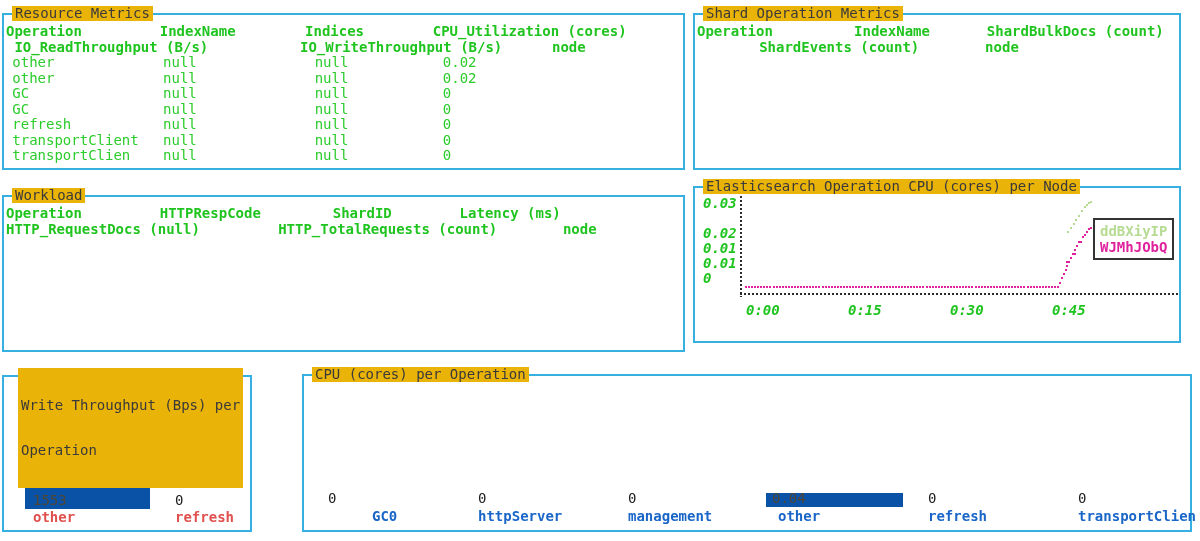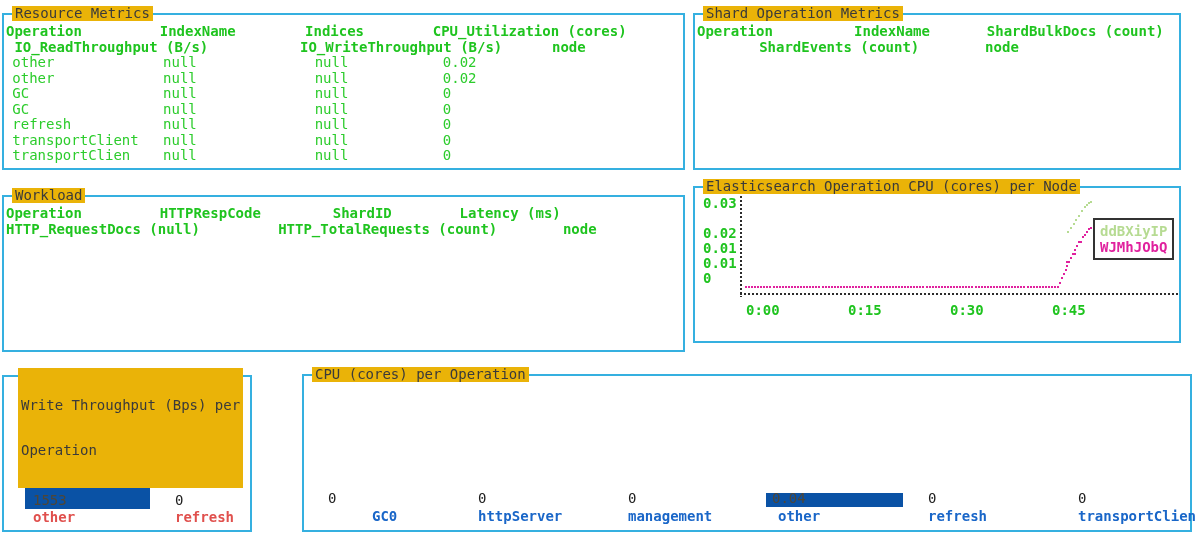--- a/index.html
+++ b/index.html
@@ -5,21 +5,21 @@
   html,body{margin:0;padding:0;background:#ffffff;}
   body{width:1200px;height:541px;font-family:"DejaVu Sans Mono","Liberation Mono",monospace;}
   .screen{position:relative;width:1200px;height:541px;overflow:hidden;font-size:14px;line-height:15.5px;background:#fff;}
   .panel{position:absolute;border:2px solid var(--panel-border,#35b0e0);box-sizing:border-box;background:#fff;}
   .panel-title{position:absolute;top:-9px;left:8px;background:#eab308;padding:0 3px;color:var(--title-text,#3a3a3a);white-space:pre;z-index:5;line-height:15px;}
   .panel-title.two-line{left:14px;}
   .panel-title.two-line div{white-space:pre;}
   .cell{position:absolute;white-space:pre;}
   .hdr{color:var(--header-green,#1fc41f);font-weight:bold;}
   .row{color:var(--row-green,#2ccc2c);}
-  .ytick,.xtick{position:absolute;color:var(--header-green,#1fc41f);font-weight:bold;white-space:pre;}
+  .ytick,.xtick{position:absolute;color:var(--header-green,#1fc41f);font-weight:bold;white-space:pre;font-style:italic;}
   .axis-x{position:absolute;height:2px;background:repeating-linear-gradient(90deg,var(--axis-black,#2b2b2b) 0 2px,transparent 2px 4px);}
   .axis-y{position:absolute;width:2px;background:repeating-linear-gradient(180deg,var(--axis-black,#2b2b2b) 0 2px,transparent 2px 4px);}
   .dot{position:absolute;width:2px;height:2px;}
   .legend{position:absolute;border:2px solid var(--legend-border,#333);background:#fff;padding:3px 5px;font-weight:bold;z-index:6;}
   .legend div{white-space:pre;line-height:16px;}
   .bar{position:absolute;background:var(--bar-blue,#0a52a5);}
   .val{position:absolute;color:var(--value-black,#1c1c1c);white-space:pre;z-index:2;}
   .val.inbar{color:var(--bar-value-text,#4f4636);}
   .cat{position:absolute;font-weight:bold;white-space:pre;z-index:2;}
   .cat.red{color:var(--label-red,#e0504d);}

